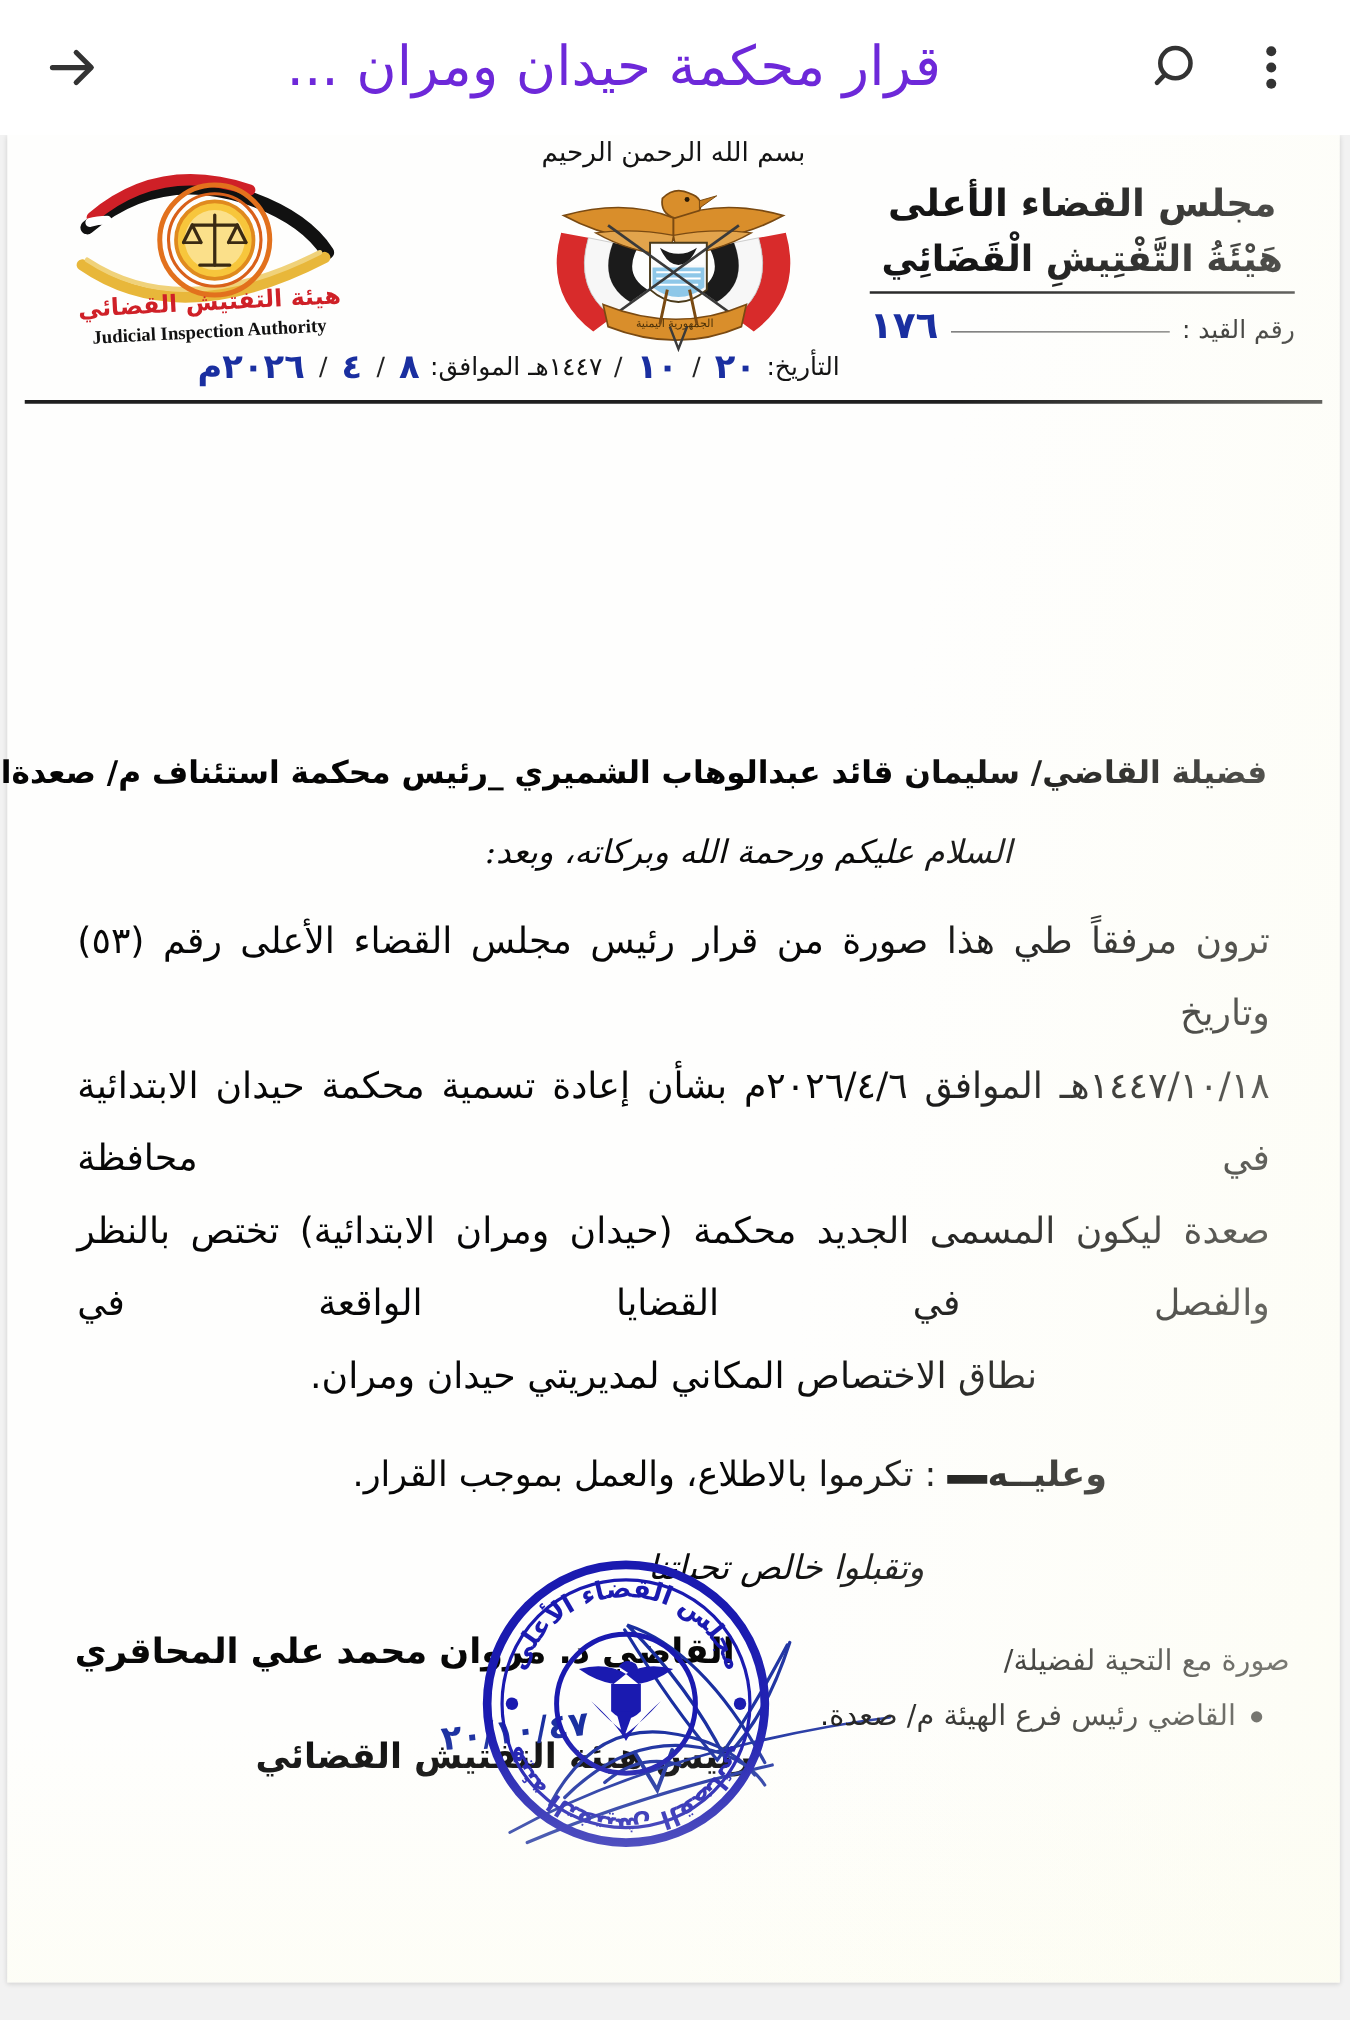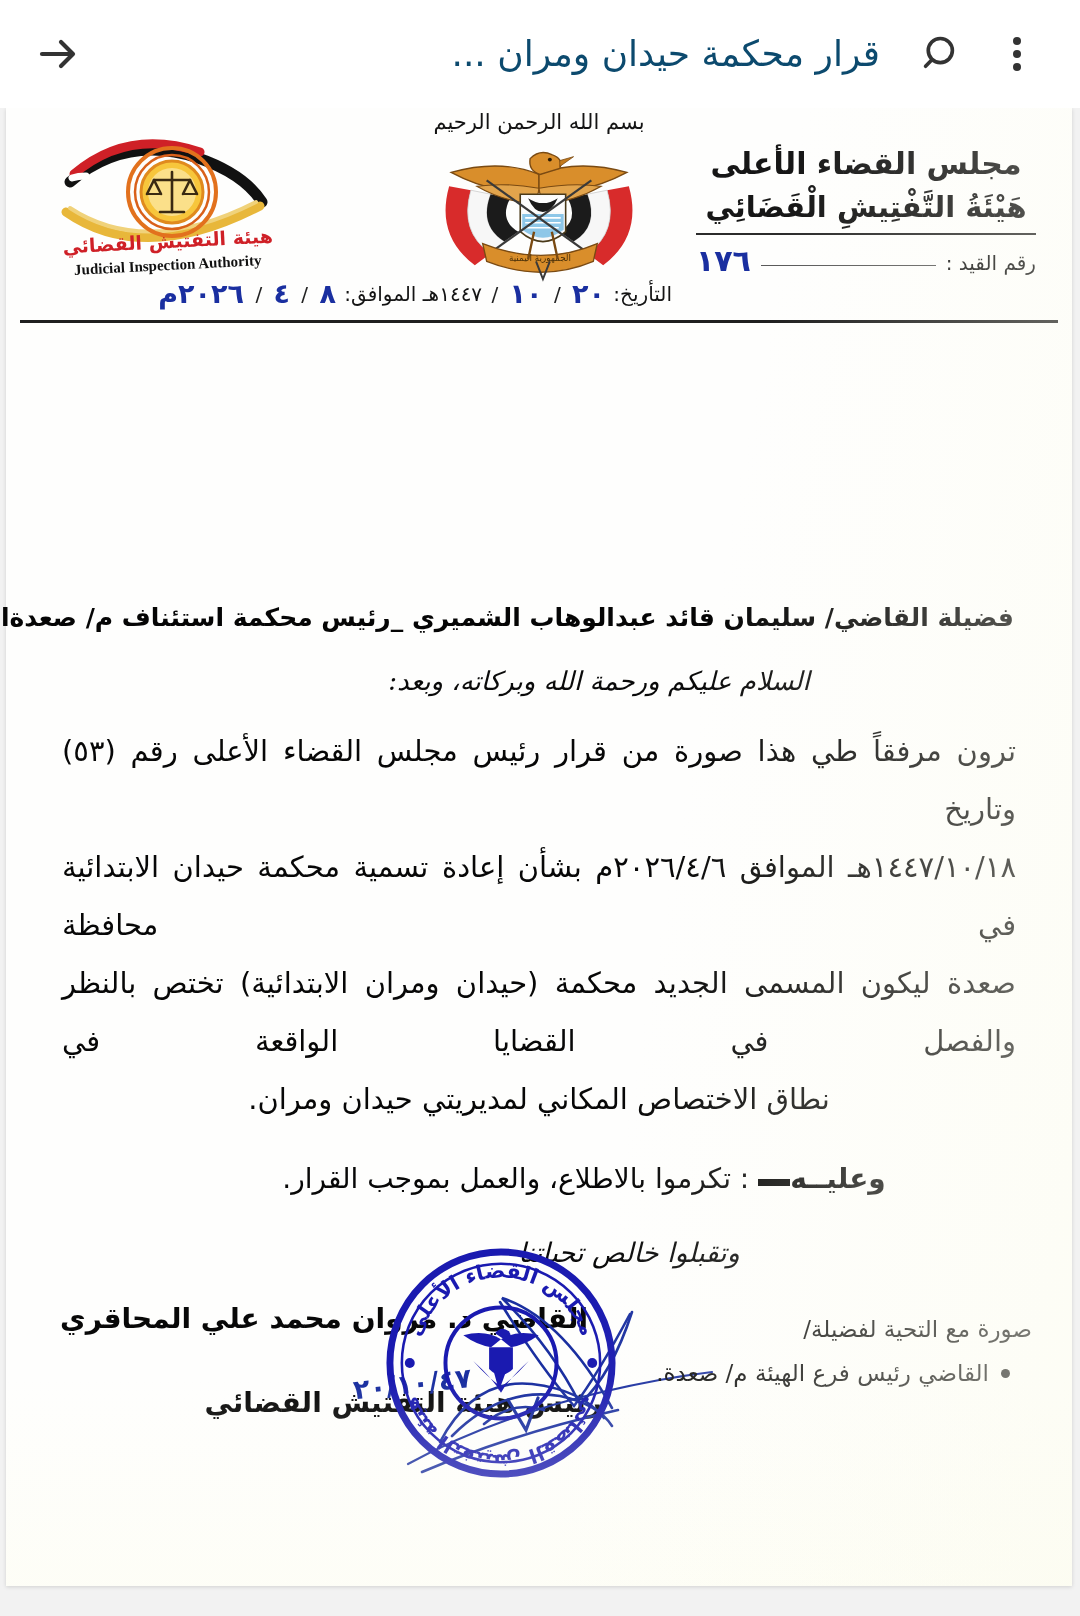--- a/index.html
+++ b/index.html
@@ -34,27 +34,27 @@
     width: 76px;
     height: 76px;
     flex: 0 0 auto;
     display: flex;
     align-items: center;
     justify-content: center;
     cursor: pointer;
   }
   .appbar-title {
     flex: 1 1 auto;
-    font-size: 36px;
-    color: #0c4a6e;
+    font-size: 44px;
+    color: #6d28d9;
     font-weight: 400;
     white-space: nowrap;
     overflow: hidden;
     text-overflow: ellipsis;
-    text-align: right;
+    text-align: center;
     padding: 0 26px 0 6px;
     letter-spacing: 0px;
     line-height: 1.2;
   }
   .appbar-action {
     width: 74px;
     height: 74px;
     flex: 0 0 auto;
     display: flex;
     align-items: center;

